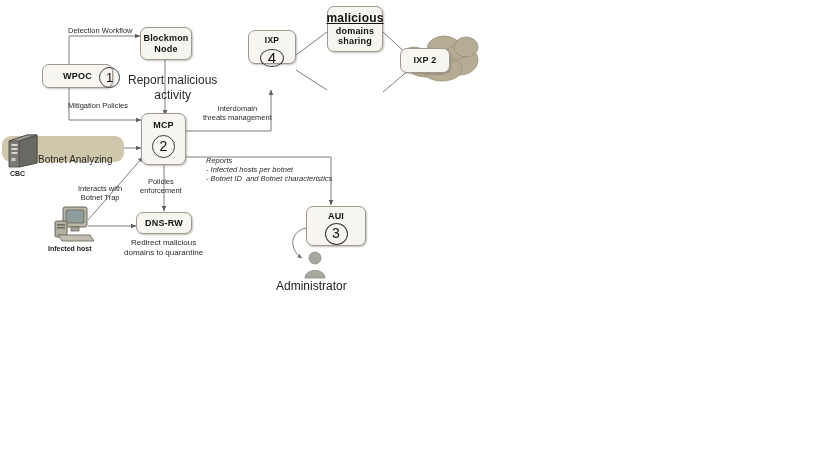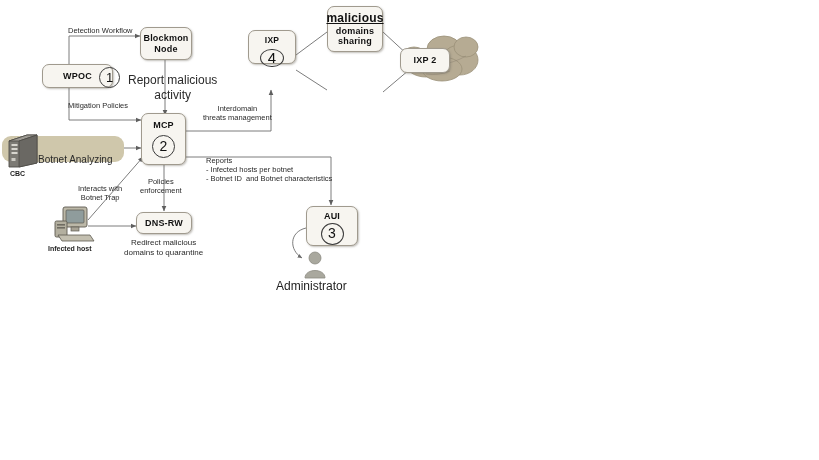--- a/index.html
+++ b/index.html
@@ -186,21 +186,21 @@
 
   <div class="node" style="left:141px; top:113px; width:45px; height:52px; justify-content:flex-start; padding-top:6px;">
     <div class="title" style="font-size:9px;">MCP</div>
     <div class="numcircle" style="width:21px; height:21px; font-size:14px; margin-top:5px;">2</div>
   </div>
 
   <div class="node" style="left:136px; top:212px; width:56px; height:22px;">
     <div class="title" style="font-size:9px;">DNS-RW</div>
   </div>
 
-  <div class="node" style="left:306px; top:206px; width:52px; height:40px; justify-content:flex-start; padding-top:4px;">
+  <div class="node" style="left:306px; top:206px; width:60px; height:40px; justify-content:flex-start; padding-top:4px;">
     <div class="title" style="font-size:9px;">AUI</div>
     <div class="numcircle" style="width:21px; height:21px; font-size:14px; margin-top:2px;">3</div>
   </div>
 
   <div class="node" style="left:248px; top:30px; width:48px; height:34px; justify-content:flex-start; padding-top:5px;">
     <div class="title" style="font-size:8.5px;">IXP</div>
     <div class="numcircle" style="width:22px; height:22px; font-size:15px; margin-top:3px;">4</div>
   </div>
 
   <div class="node" style="left:327px; top:6px; width:56px; height:46px;">
@@ -225,20 +225,20 @@
 threats management</div>
 
   <div class="edge-label" style="left:38px; top:154px; font-size:10px;">Botnet Analyzing</div>
 
   <div class="edge-label" style="left:78px; top:184px; font-size:7.5px; text-align:center;">Interacts with
 Botnet Trap</div>
 
   <div class="edge-label" style="left:140px; top:177px; font-size:7.5px; text-align:center;">Policies
 enforcement</div>
 
-  <div class="edge-label" style="left:206px; top:156px; font-size:7.5px;">Reports
+  <div class="edge-label" style="left:206px; top:156px; font-size:7.5px;font-style:italic;">Reports
 - Infected hosts per botnet
 - Botnet ID  and Botnet characteristics</div>
 
   <div class="edge-label" style="left:124px; top:238px; font-size:8px; text-align:center;">Redirect malicious
 domains to quarantine</div>
 
 </div>
 
 </body></html>

